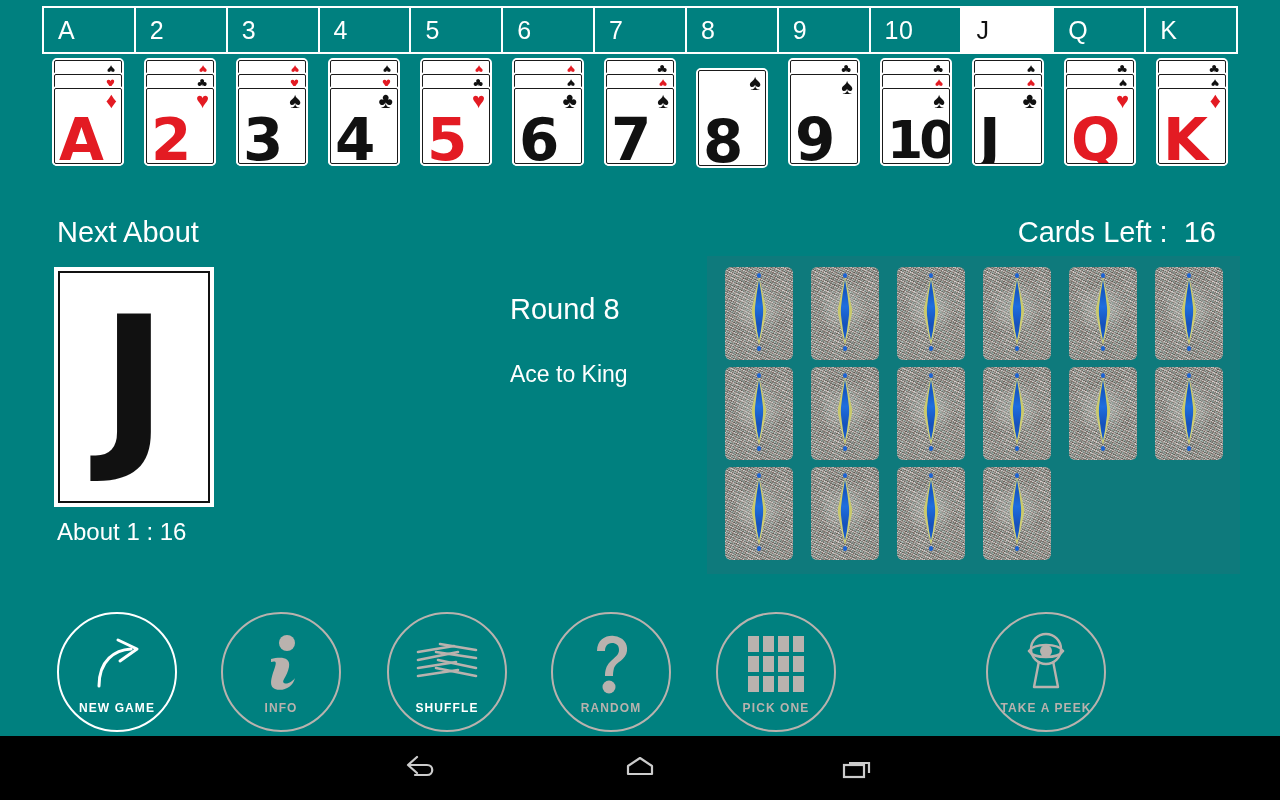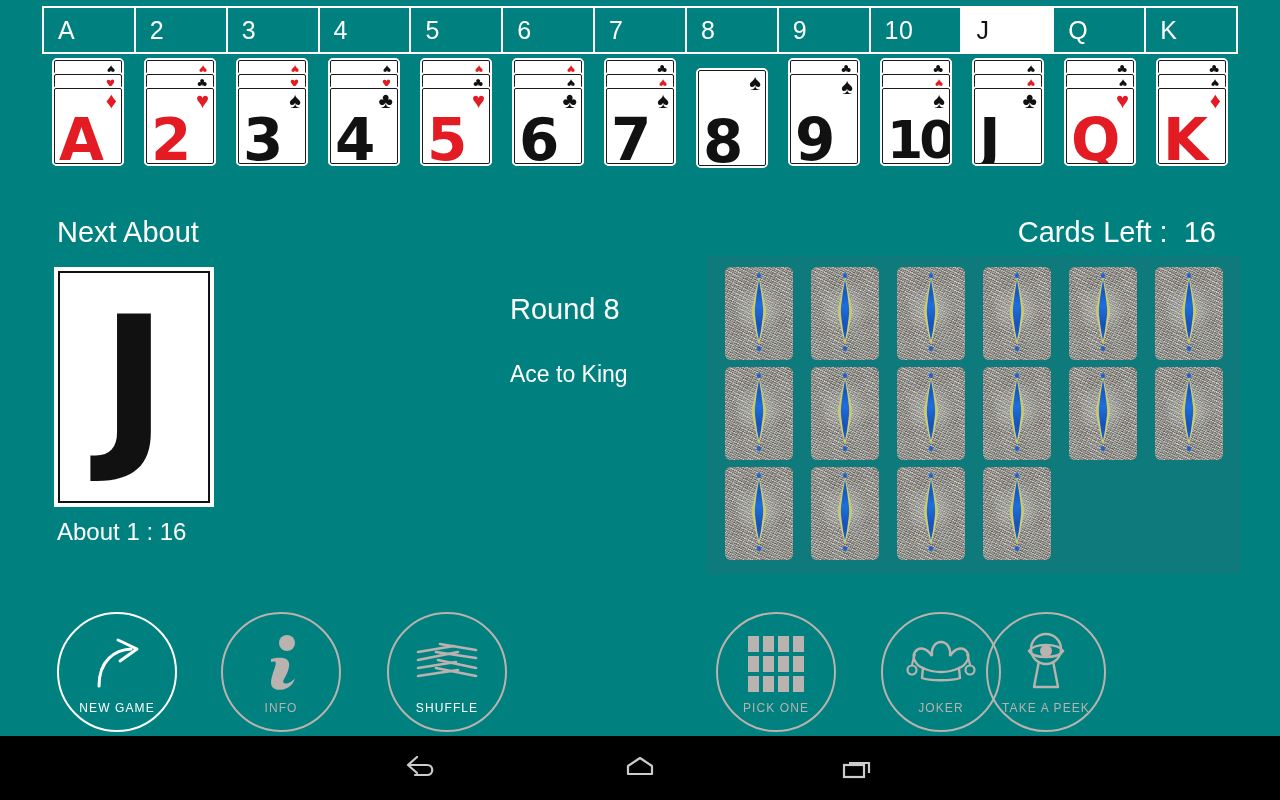--- a/index.html
+++ b/index.html
@@ -252,20 +252,21 @@
   .deck-card .tip-top { top: 6%; }
   .deck-card .tip-bot { bottom: 10%; }
 
   
   #action-bar {
     position: absolute;
     left: 0;
     top: 612px;
     width: 1280px;
     height: 122px;
+    font-weight: bold;
   }
   .action-btn {
     position: absolute;
     top: 0;
     width: 120px;
     height: 120px;
     border-radius: 50%;
     border: 2px solid #b9b2ae;
     box-sizing: border-box;
     color: #b9b2ae;
@@ -733,51 +734,47 @@
       </div>
       <div class="action-btn bright-label" style="left: 387px;">
         <div class="glyph">
           <svg width="66" height="48" viewBox="0 0 66 48">
             <path d="M4 12 L40 6 M4 20 L44 12 M4 28 L42 22 M4 36 L44 30" fill="none" stroke="#b9b2ae" stroke-width="2.6" stroke-linecap="round"></path>
             <path d="M26 4 L62 10 M22 12 L62 18 M24 20 L62 28 M22 28 L62 36" fill="none" stroke="#b9b2ae" stroke-width="2.6" stroke-linecap="round"></path>
           </svg>
         </div>
         <div class="btn-label">SHUFFLE</div>
       </div>
+      <div class="action-btn" style="left: 551px;">
+        <div class="glyph">
+          <svg width="48" height="62" viewBox="0 0 48 62">
+            <path d="M10 18 C10 6 20 2 27 3 C36 4 41 10 40 18 C39 27 29 29 27 35 C26 39 26 41 26 43 L18 43 C18 38 19 33 23 29 C28 24 32 22 32 17 C32 12 29 10 25 10 C20 10 18 14 18 18 Z" fill="#b9b2ae"></path>
+            <circle cx="22" cy="54" r="6.5" fill="#b9b2ae"></circle>
+          </svg>
+        </div>
+        <div class="btn-label">RANDOM</div>
+      </div>
       <div class="action-btn" style="left: 716px;">
         <div class="glyph">
           <div class="grid-icon">
             <span></span>
             <span></span>
             <span></span>
             <span></span>
             <span></span>
             <span></span>
             <span></span>
             <span></span>
             <span></span>
             <span></span>
             <span></span>
             <span></span>
           </div>
         </div>
         <div class="btn-label">PICK ONE</div>
-      </div>
-      <div class="action-btn" style="left: 881px;">
-        <div class="glyph">
-          <svg width="76" height="56" viewBox="0 0 76 56">
-            <path d="M38 6 C44 6 48 12 47 20 C52 12 60 10 64 16 C68 22 62 30 56 32" fill="none" stroke="#b9b2ae" stroke-width="2.4" stroke-linecap="round"></path>
-            <path d="M38 6 C32 6 28 12 29 20 C24 12 16 10 12 16 C8 22 14 30 20 32" fill="none" stroke="#b9b2ae" stroke-width="2.4" stroke-linecap="round"></path>
-            <path d="M20 32 C20 32 28 36 38 36 C48 36 56 32 56 32 L57 42 C50 45 26 45 19 42 Z" fill="none" stroke="#b9b2ae" stroke-width="2.4" stroke-linejoin="round"></path>
-            <circle cx="9" cy="34" r="4.5" fill="none" stroke="#b9b2ae" stroke-width="2.2"></circle>
-            <circle cx="67" cy="34" r="4.5" fill="none" stroke="#b9b2ae" stroke-width="2.2"></circle>
-            <path d="M12 18 C10 24 9 28 9 30 M64 18 C66 24 67 28 67 30" fill="none" stroke="#b9b2ae" stroke-width="2.2"></path>
-          </svg>
-        </div>
-        <div class="btn-label">JOKER</div>
       </div>
       <div class="action-btn" style="left: 986px;">
         <div class="glyph">
           <svg width="52" height="66" viewBox="0 0 52 66">
             <circle cx="26" cy="18" r="15" fill="none" stroke="#b9b2ae" stroke-width="2.4"></circle>
             <path d="M9 20 C14 12 38 12 43 20 C38 28 14 28 9 20 Z" fill="none" stroke="#b9b2ae" stroke-width="2.4"></path>
             <circle cx="26" cy="20" r="6" fill="#b9b2ae"></circle>
             <path d="M19 30 L14 56 L38 56 L33 30" fill="none" stroke="#b9b2ae" stroke-width="2.4" stroke-linejoin="round"></path>
           </svg>
         </div>

